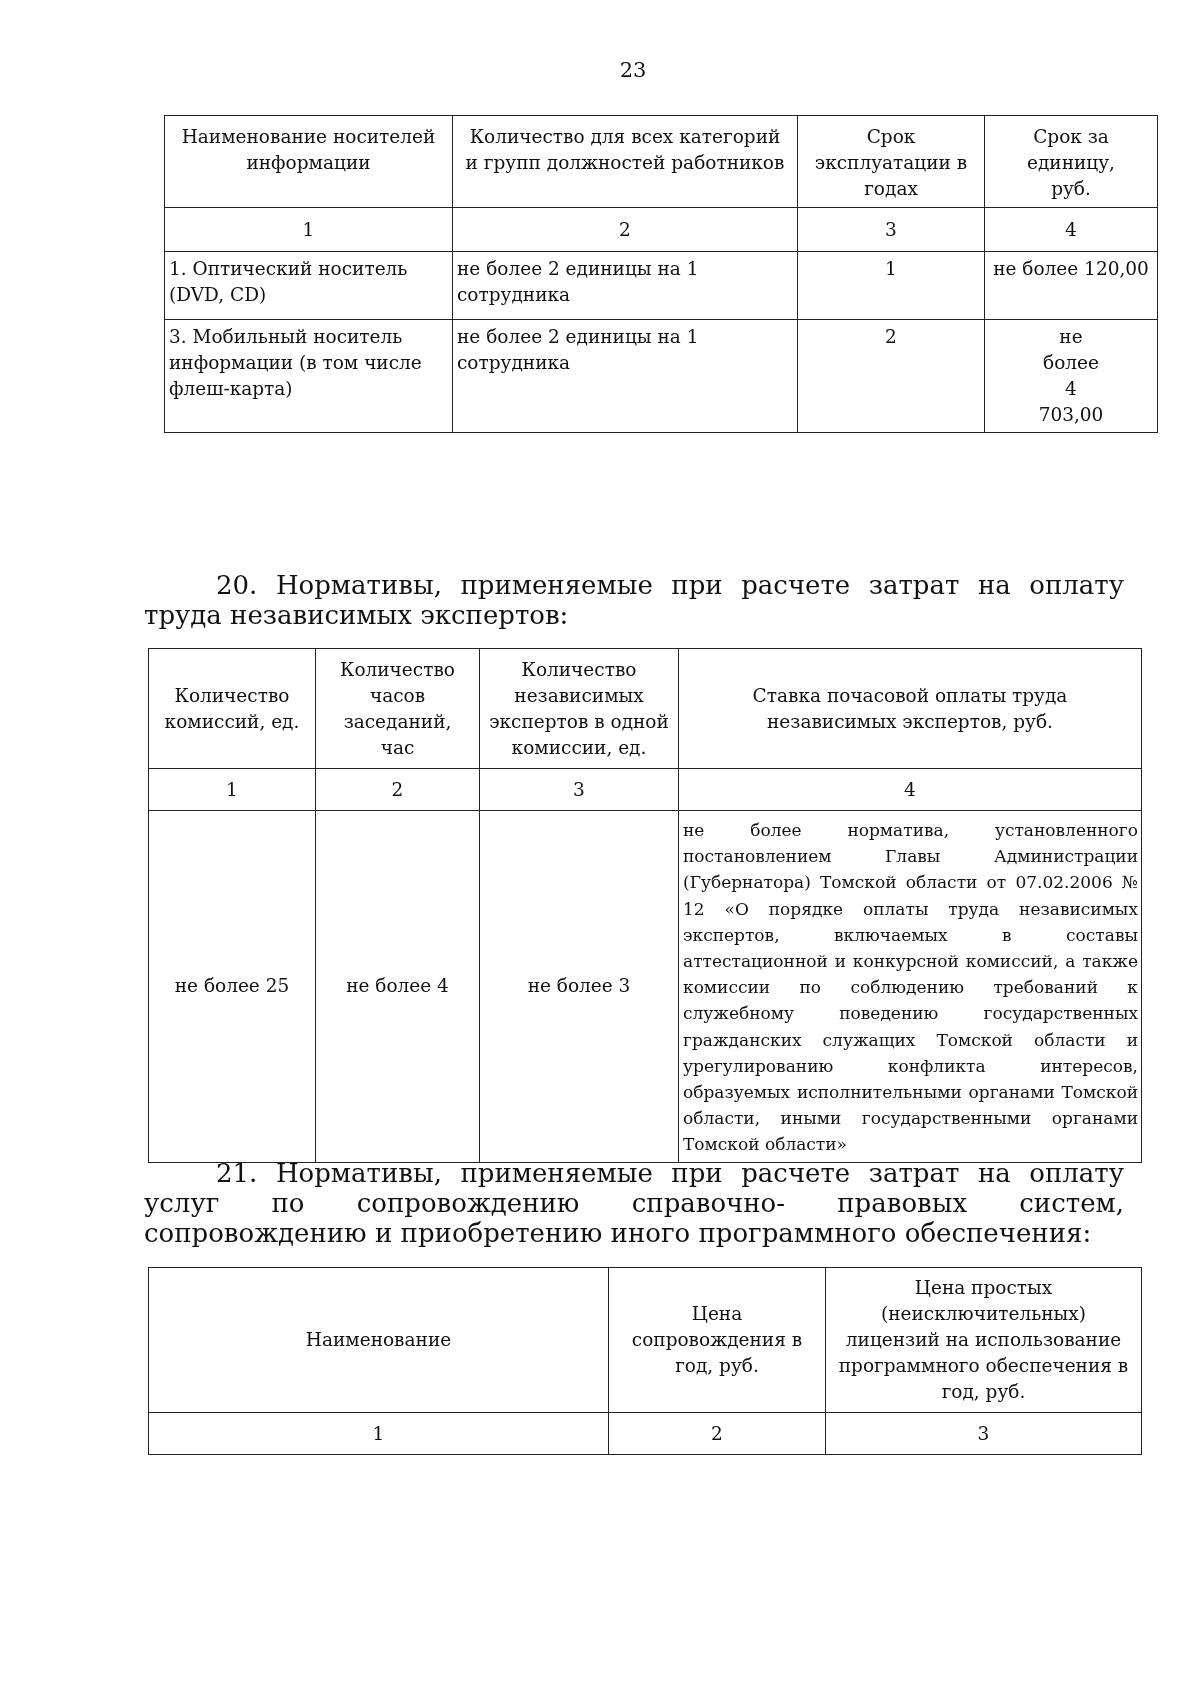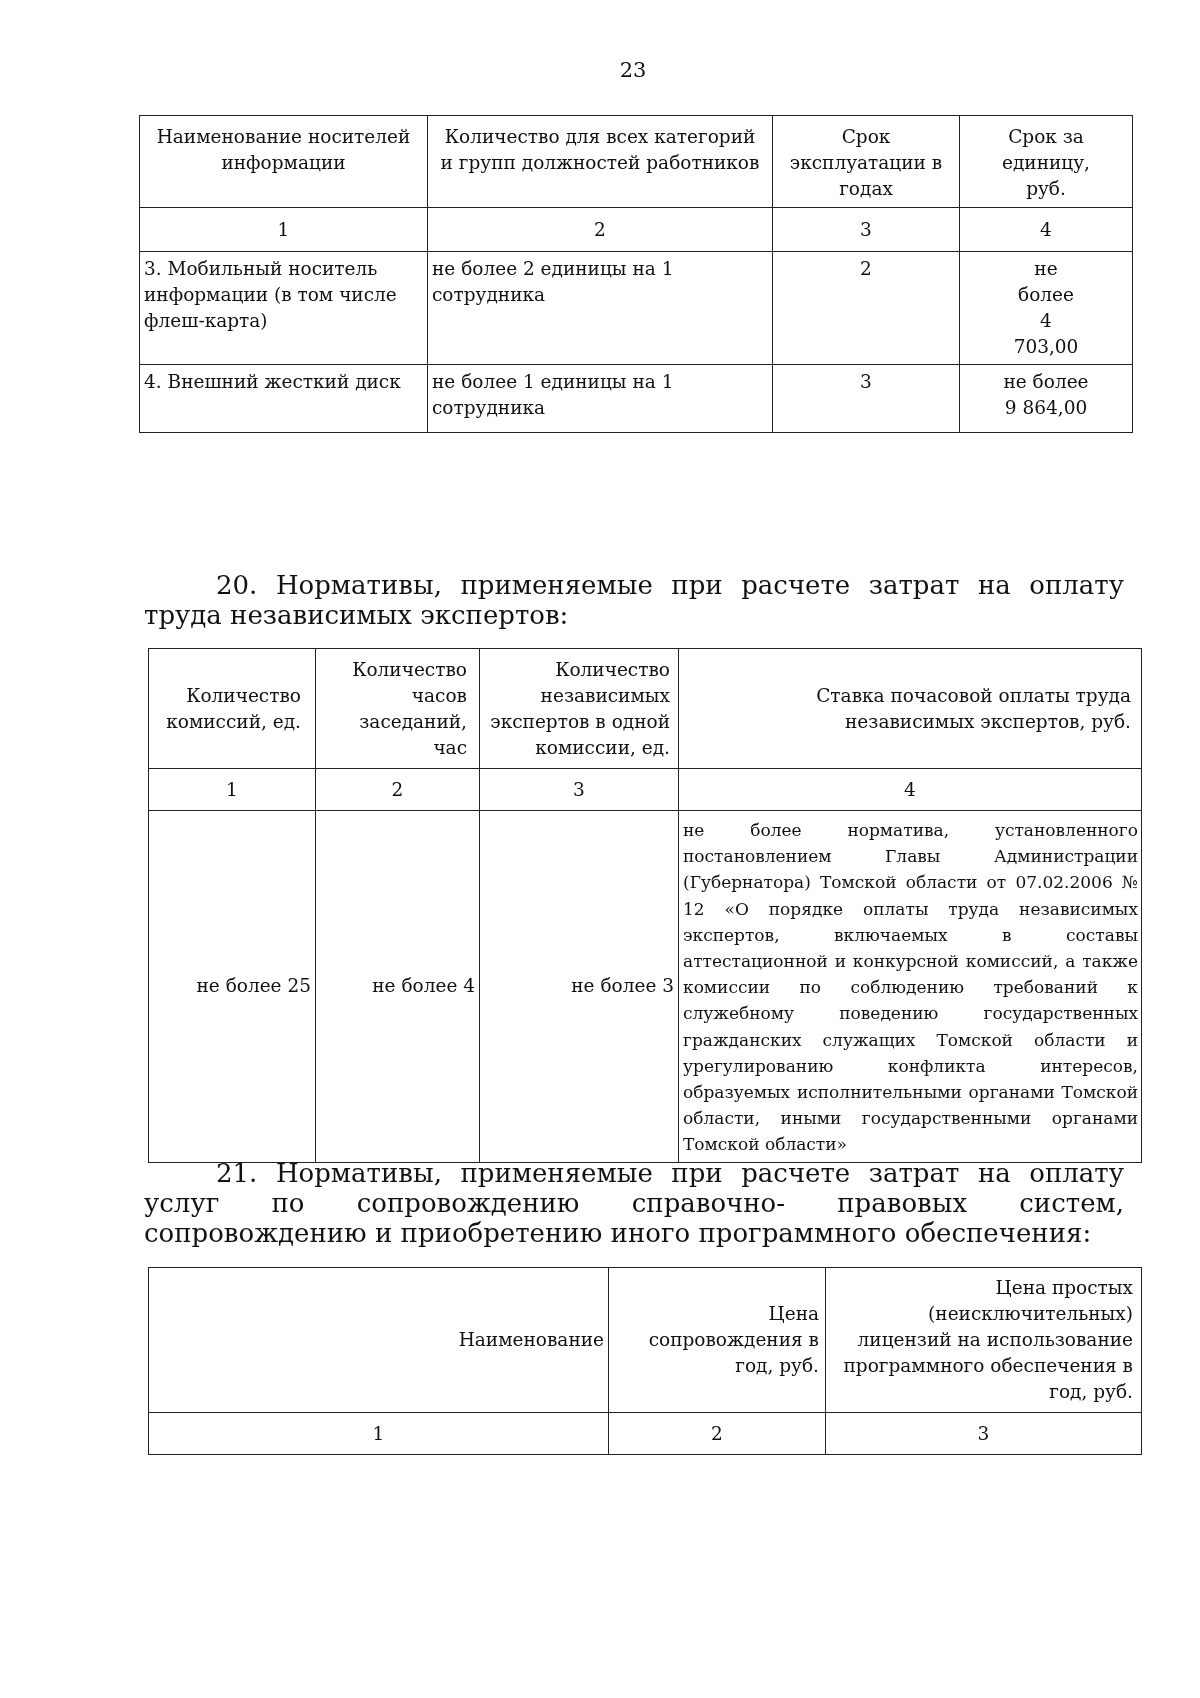--- a/index.html
+++ b/index.html
@@ -6,59 +6,59 @@
   body { width: 1200px; height: 1698px; position: relative; overflow: hidden;
          font-family: "DejaVu Serif", "Liberation Serif", serif; color: #111; }
   .page-num { position: absolute; top: 58px; left: 0; width: 1266px; text-align: center; font-size: 21px; }
   table { position: absolute; border-collapse: collapse; table-layout: fixed; font-size: 18.5px; line-height: 26px; }
   td, th { border: 1.5px solid #222; vertical-align: top; font-weight: normal; padding: 4px 4px; }
   th { text-align: center; }
   .c { text-align: center; }
   .num td { text-align: center; vertical-align: middle; padding: 0; }
   .para { position: absolute; left: 144px; width: 980px; font-size: 26px; line-height: 30px; text-align: justify; }
   .para .indent { display: inline-block; width: 72px; }
-  .mid { vertical-align: middle; text-align: right; }
+  .mid { vertical-align: middle; }
   .just { text-align: justify; text-align-last: left; font-size: 17px; line-height: 26.2px; padding: 6px 3px 4px 4px; }
 </style>
 </head>
 <body>
 
 <div class="page-num">23</div>
 
-<table style="left:139px; top:115px; width:993px;border-radius:17px;">
+<table style="left:164px; top:115px; width:993px;border-radius:17px;">
   <colgroup>
       <col style="width:288px">
       <col style="width:345px">
       <col style="width:187px">
       <col style="width:173px">
     </colgroup>
   <tbody>
       <tr style="height:92px;">
     <th style="padding:8px 14px 0;">Наименование носителей информации</th>
     <th style="padding:8px 10px 0;">Количество для всех категорий и групп должностей работников</th>
     <th style="padding:8px 12px 0;">Срок эксплуатации в годах</th>
     <th style="padding:8px 22px 0;">Срок за единицу, руб.</th>
   </tr>
   <tr class="num" style="height:44px;">
     <td>1</td>
     <td>2</td>
     <td>3</td>
     <td>4</td>
   </tr>
+  <tr style="height:68px;">
+    <td>1. Оптический носитель (DVD, CD)</td>
+    <td style="padding-right:70px;">не более 2 единицы на 1 сотрудника</td>
+    <td class="c">1</td>
+    <td class="c">не более 120,00</td>
+  </tr>
   <tr style="height:93px;">
     <td style="padding-right:20px;">3. Мобильный носитель информации (в том числе флеш-карта)</td>
     <td style="padding-right:70px;">не более 2 единицы на 1 сотрудника</td>
     <td class="c">2</td>
     <td class="c" style="padding:4px 52px;">не более 4 703,00</td>
-  </tr>
-  <tr style="height:68px;">
-    <td>4. Внешний жесткий диск</td>
-    <td style="padding-right:70px;">не более 1 единицы на 1 сотрудника</td>
-    <td class="c">3</td>
-    <td class="c" style="padding:4px 40px;">не более 9 864,00</td>
   </tr>
 </tbody>
   </table>
 
 <div class="para" style="top:570px;">
   <span class="indent"></span><span>20. Нормативы, применяемые при расчете затрат на оплату труда независимых экспертов:</span>
 </div>
 
 <table style="left:148px; top:648px; width:993px;">
   <colgroup>

